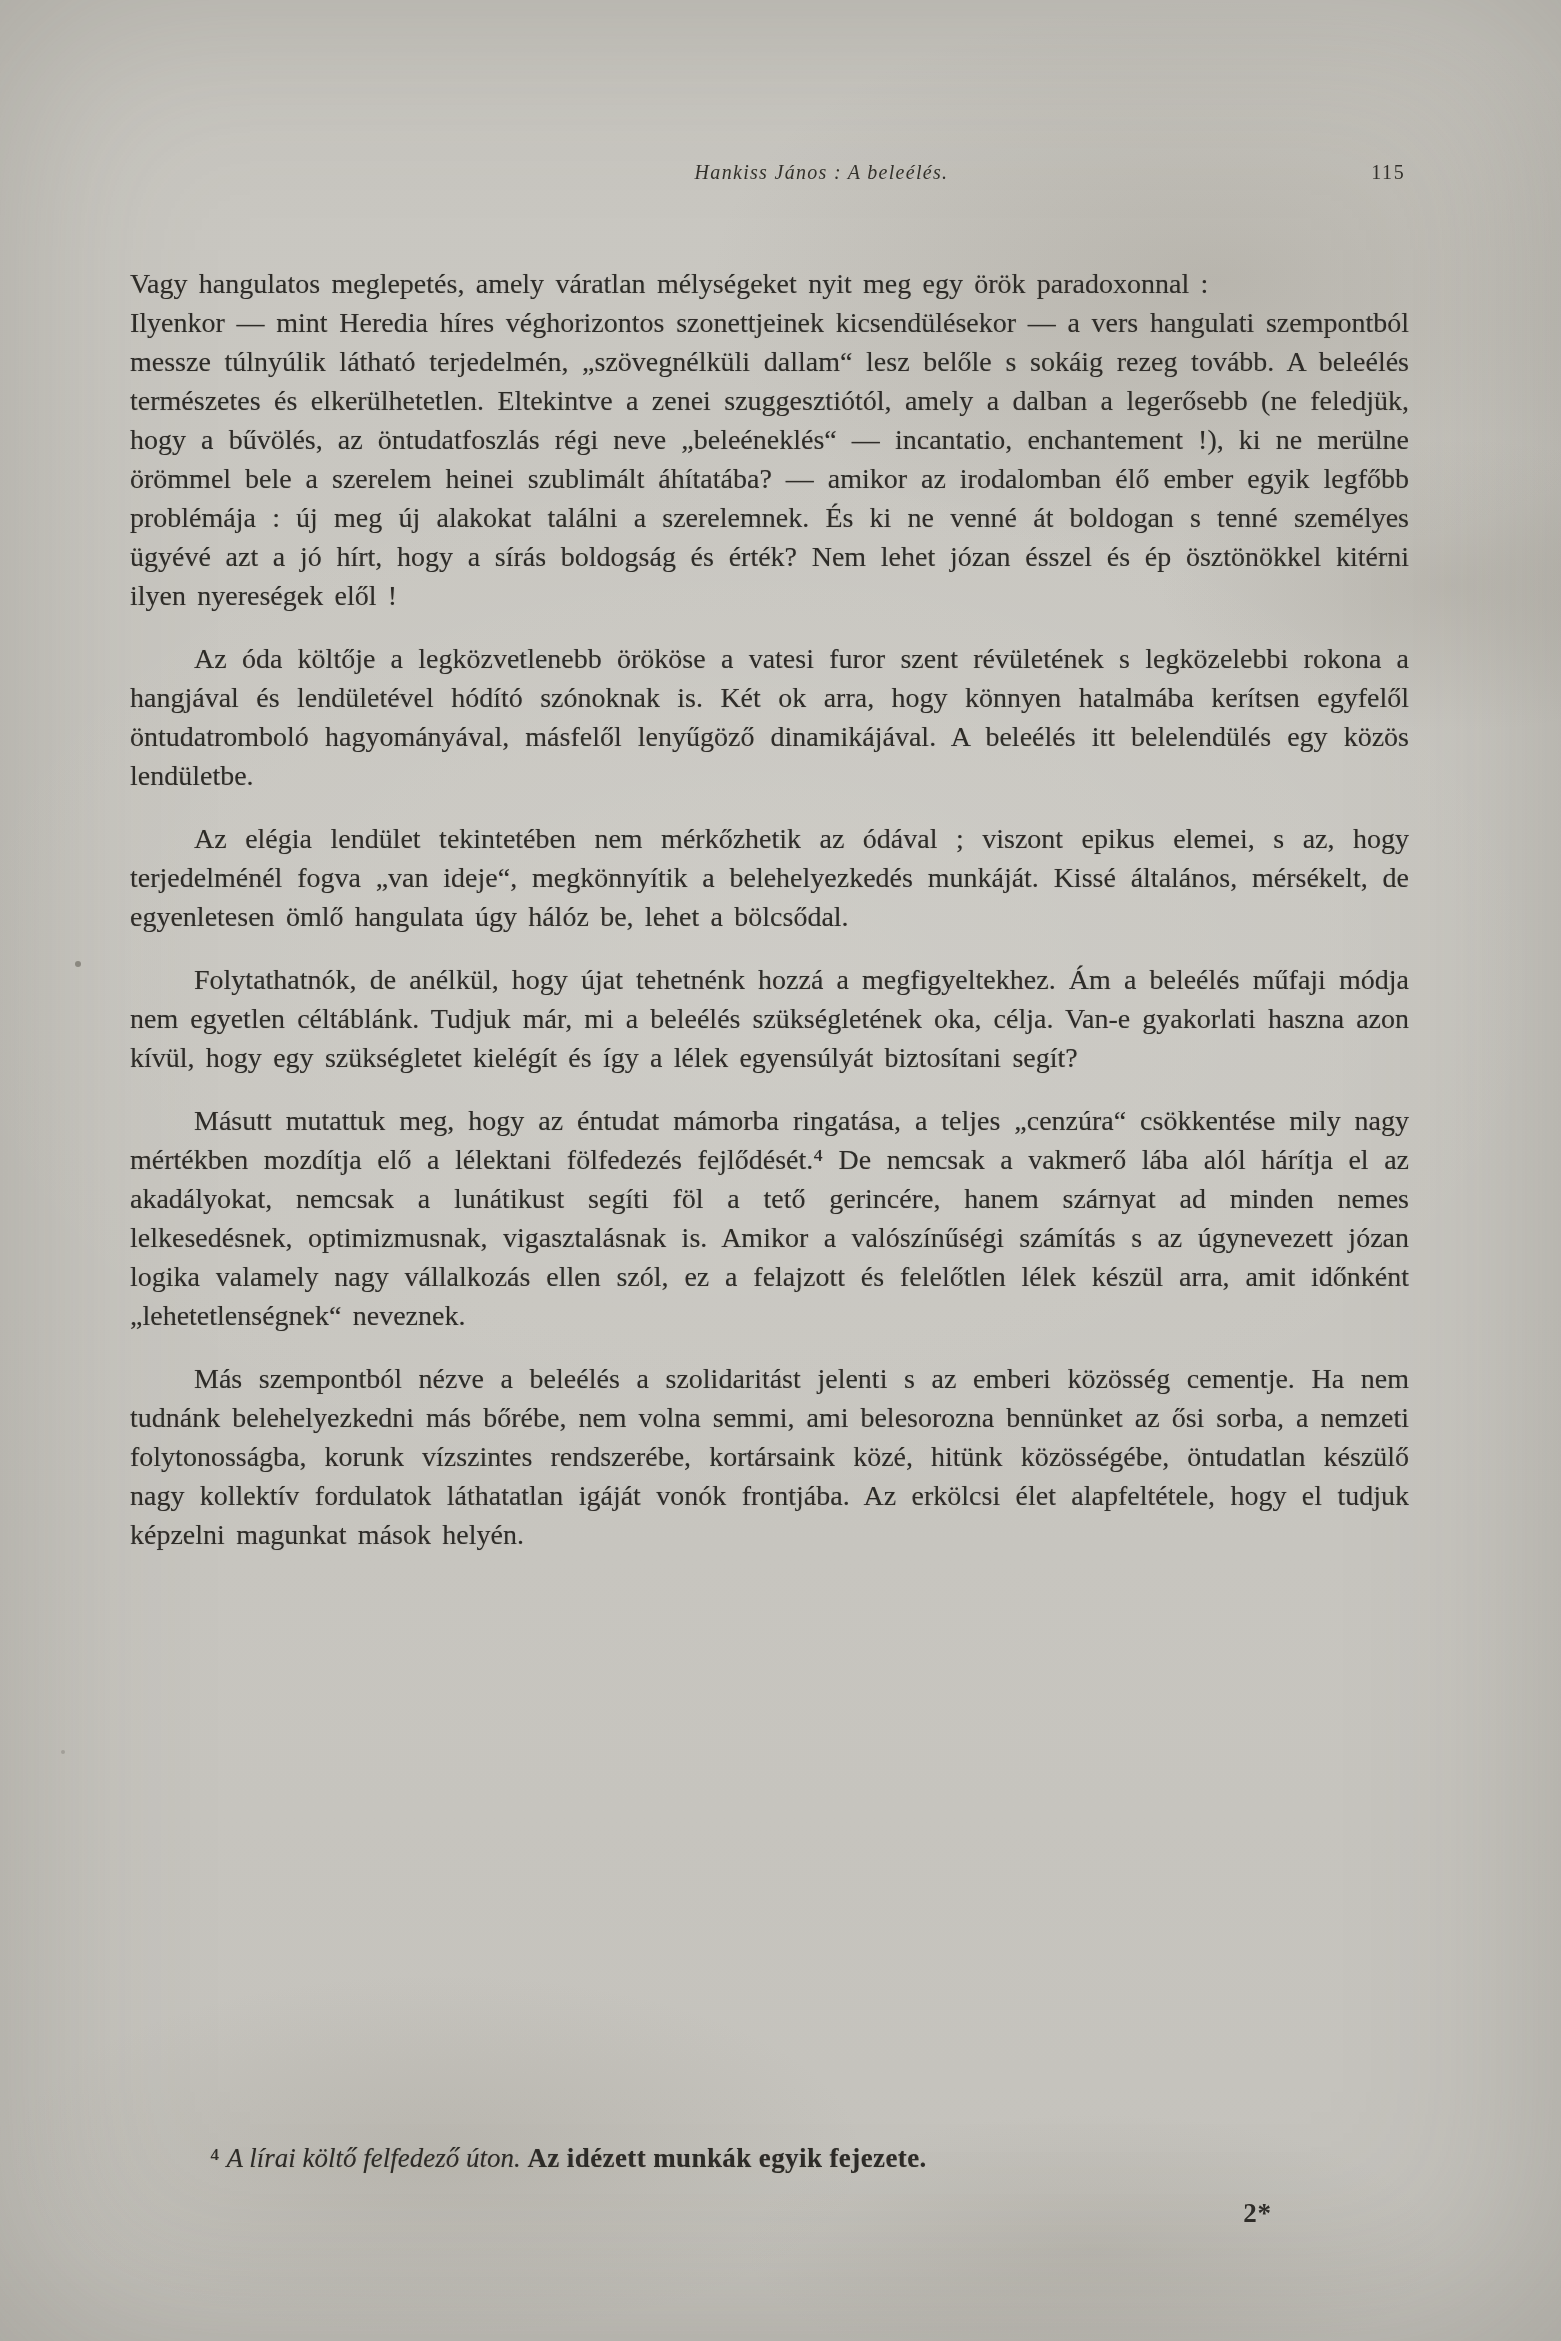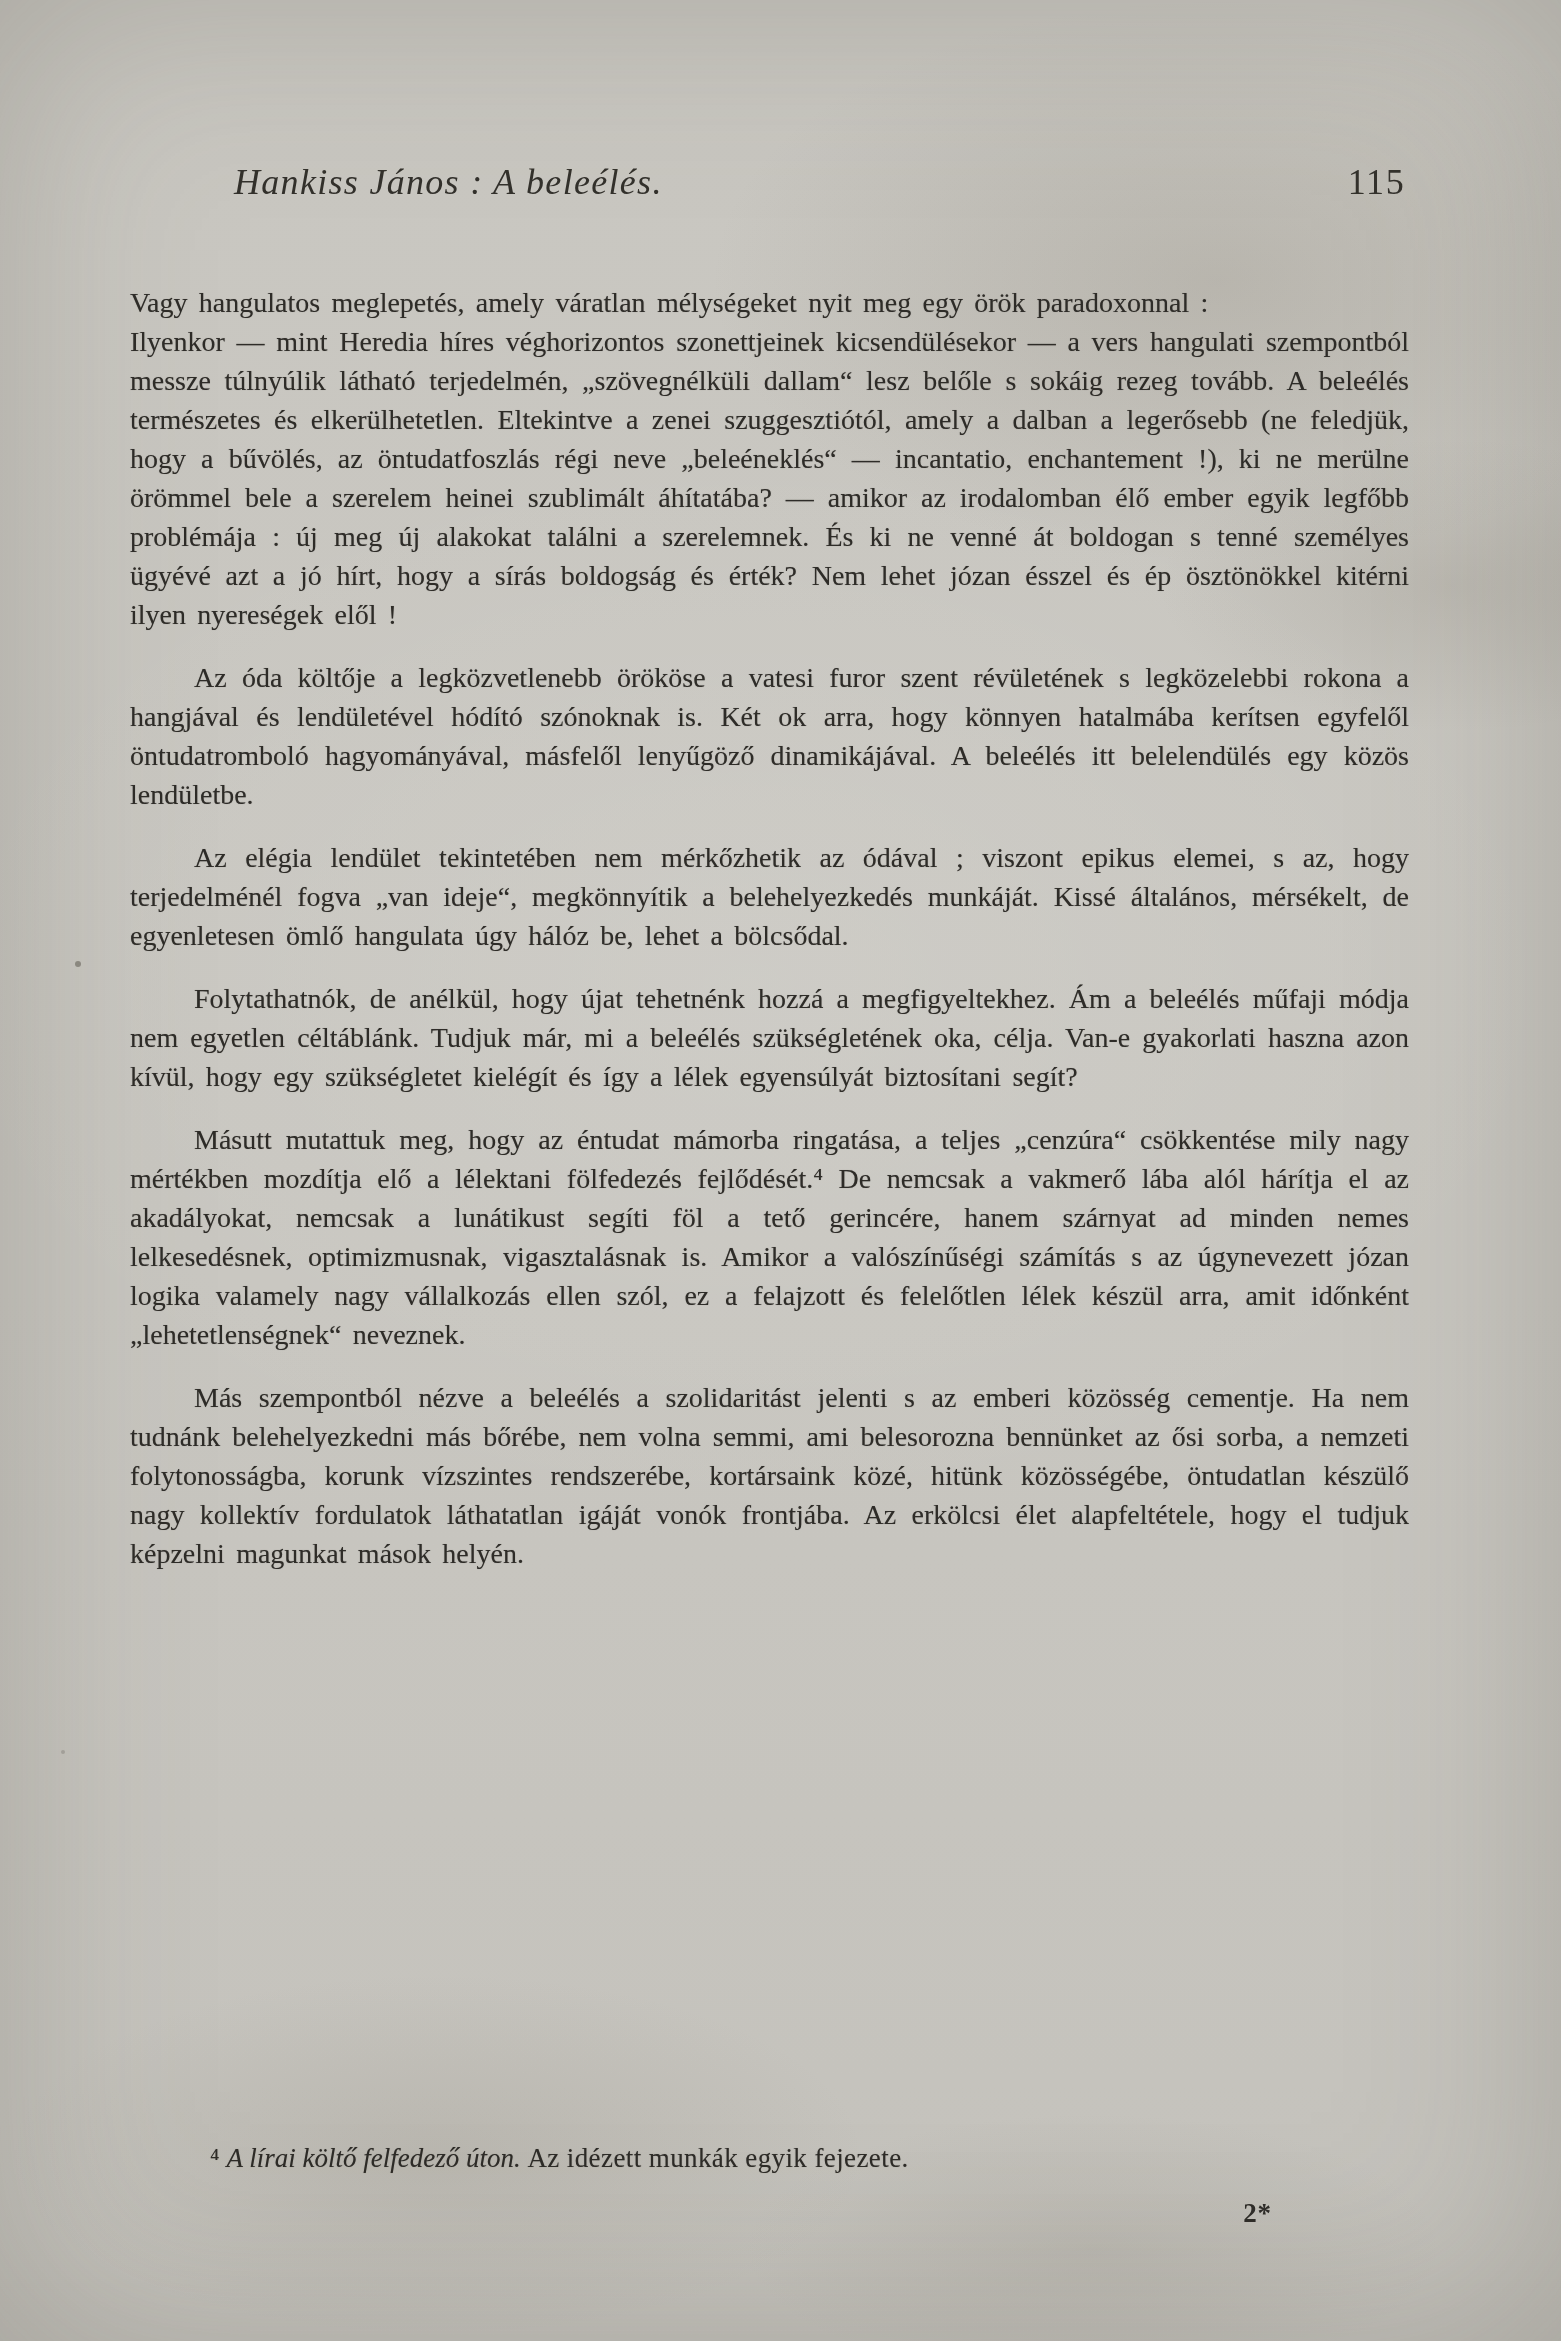--- a/index.html
+++ b/index.html
@@ -33,23 +33,24 @@
   }
   .content {
     position: absolute;
     left: 130px;
     top: 0;
     width: 1279px;
     padding-top: 161px;
   }
   .running-header {
     position: relative;
+    text-align: center;
     padding-left: 104px;
     font-style: italic;
-    font-size: 36px;
+    font-size: 20px;
     letter-spacing: 1.3px;
     margin-bottom: 80px;
     color: #33312c;
   }
   .page-number {
     position: absolute;
     right: 3.5px;
     top: 0;
     font-style: normal;
     letter-spacing: 1.7px;
@@ -78,21 +79,21 @@
     top: 2141px;
     width: 1279px;
     padding-left: 80px;
     box-sizing: border-box;
     font-size: 27px;
     line-height: 35px;
     text-shadow: 0 0 0.9px rgba(46,44,40,0.3);
   }
   .fn-marker { margin-right: 7px; }
   .fn-italic { font-style: italic; text-align: center; }
-  .fn-roman  { font-weight: normal; letter-spacing: 0.4px; }
+  .fn-roman  { font-weight: bold; letter-spacing: 0.4px; }
   .signature {
     position: absolute;
     top: 2198px;
     left: 130px;
     width: 1279px;
     text-align: right;
     padding-right: 137px;
     box-sizing: border-box;
     font-size: 27px;
     font-weight: bold;

